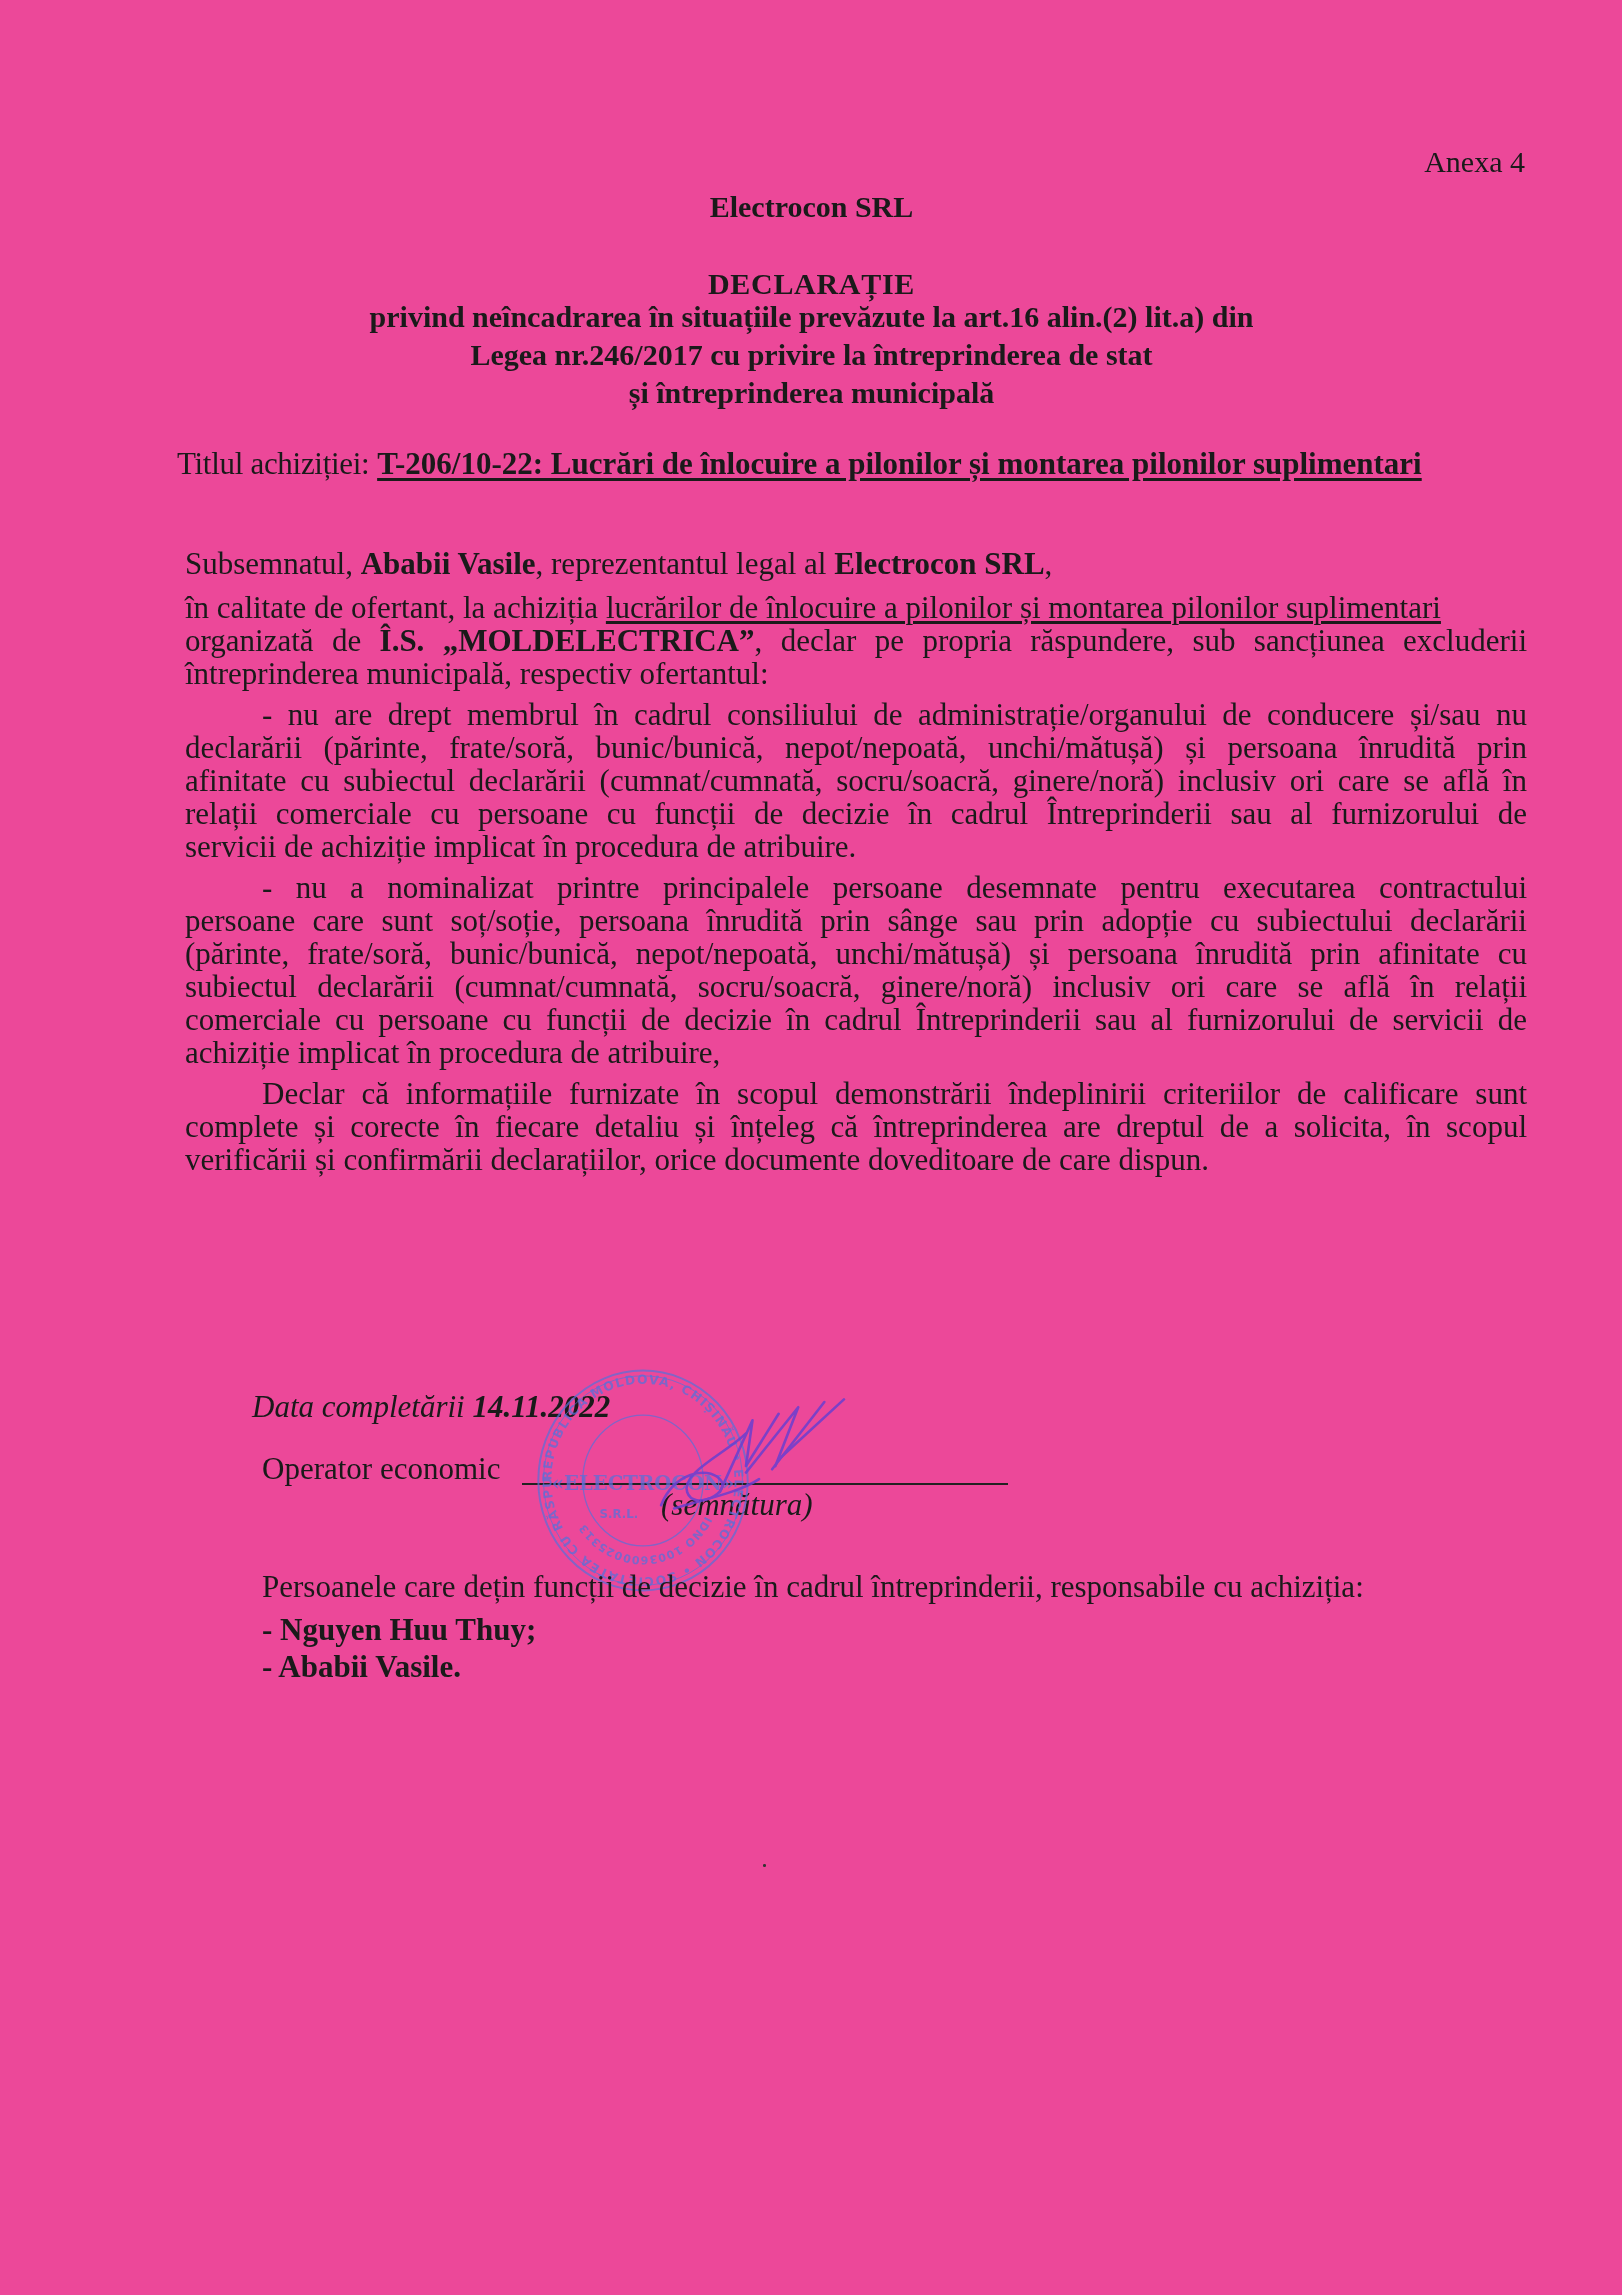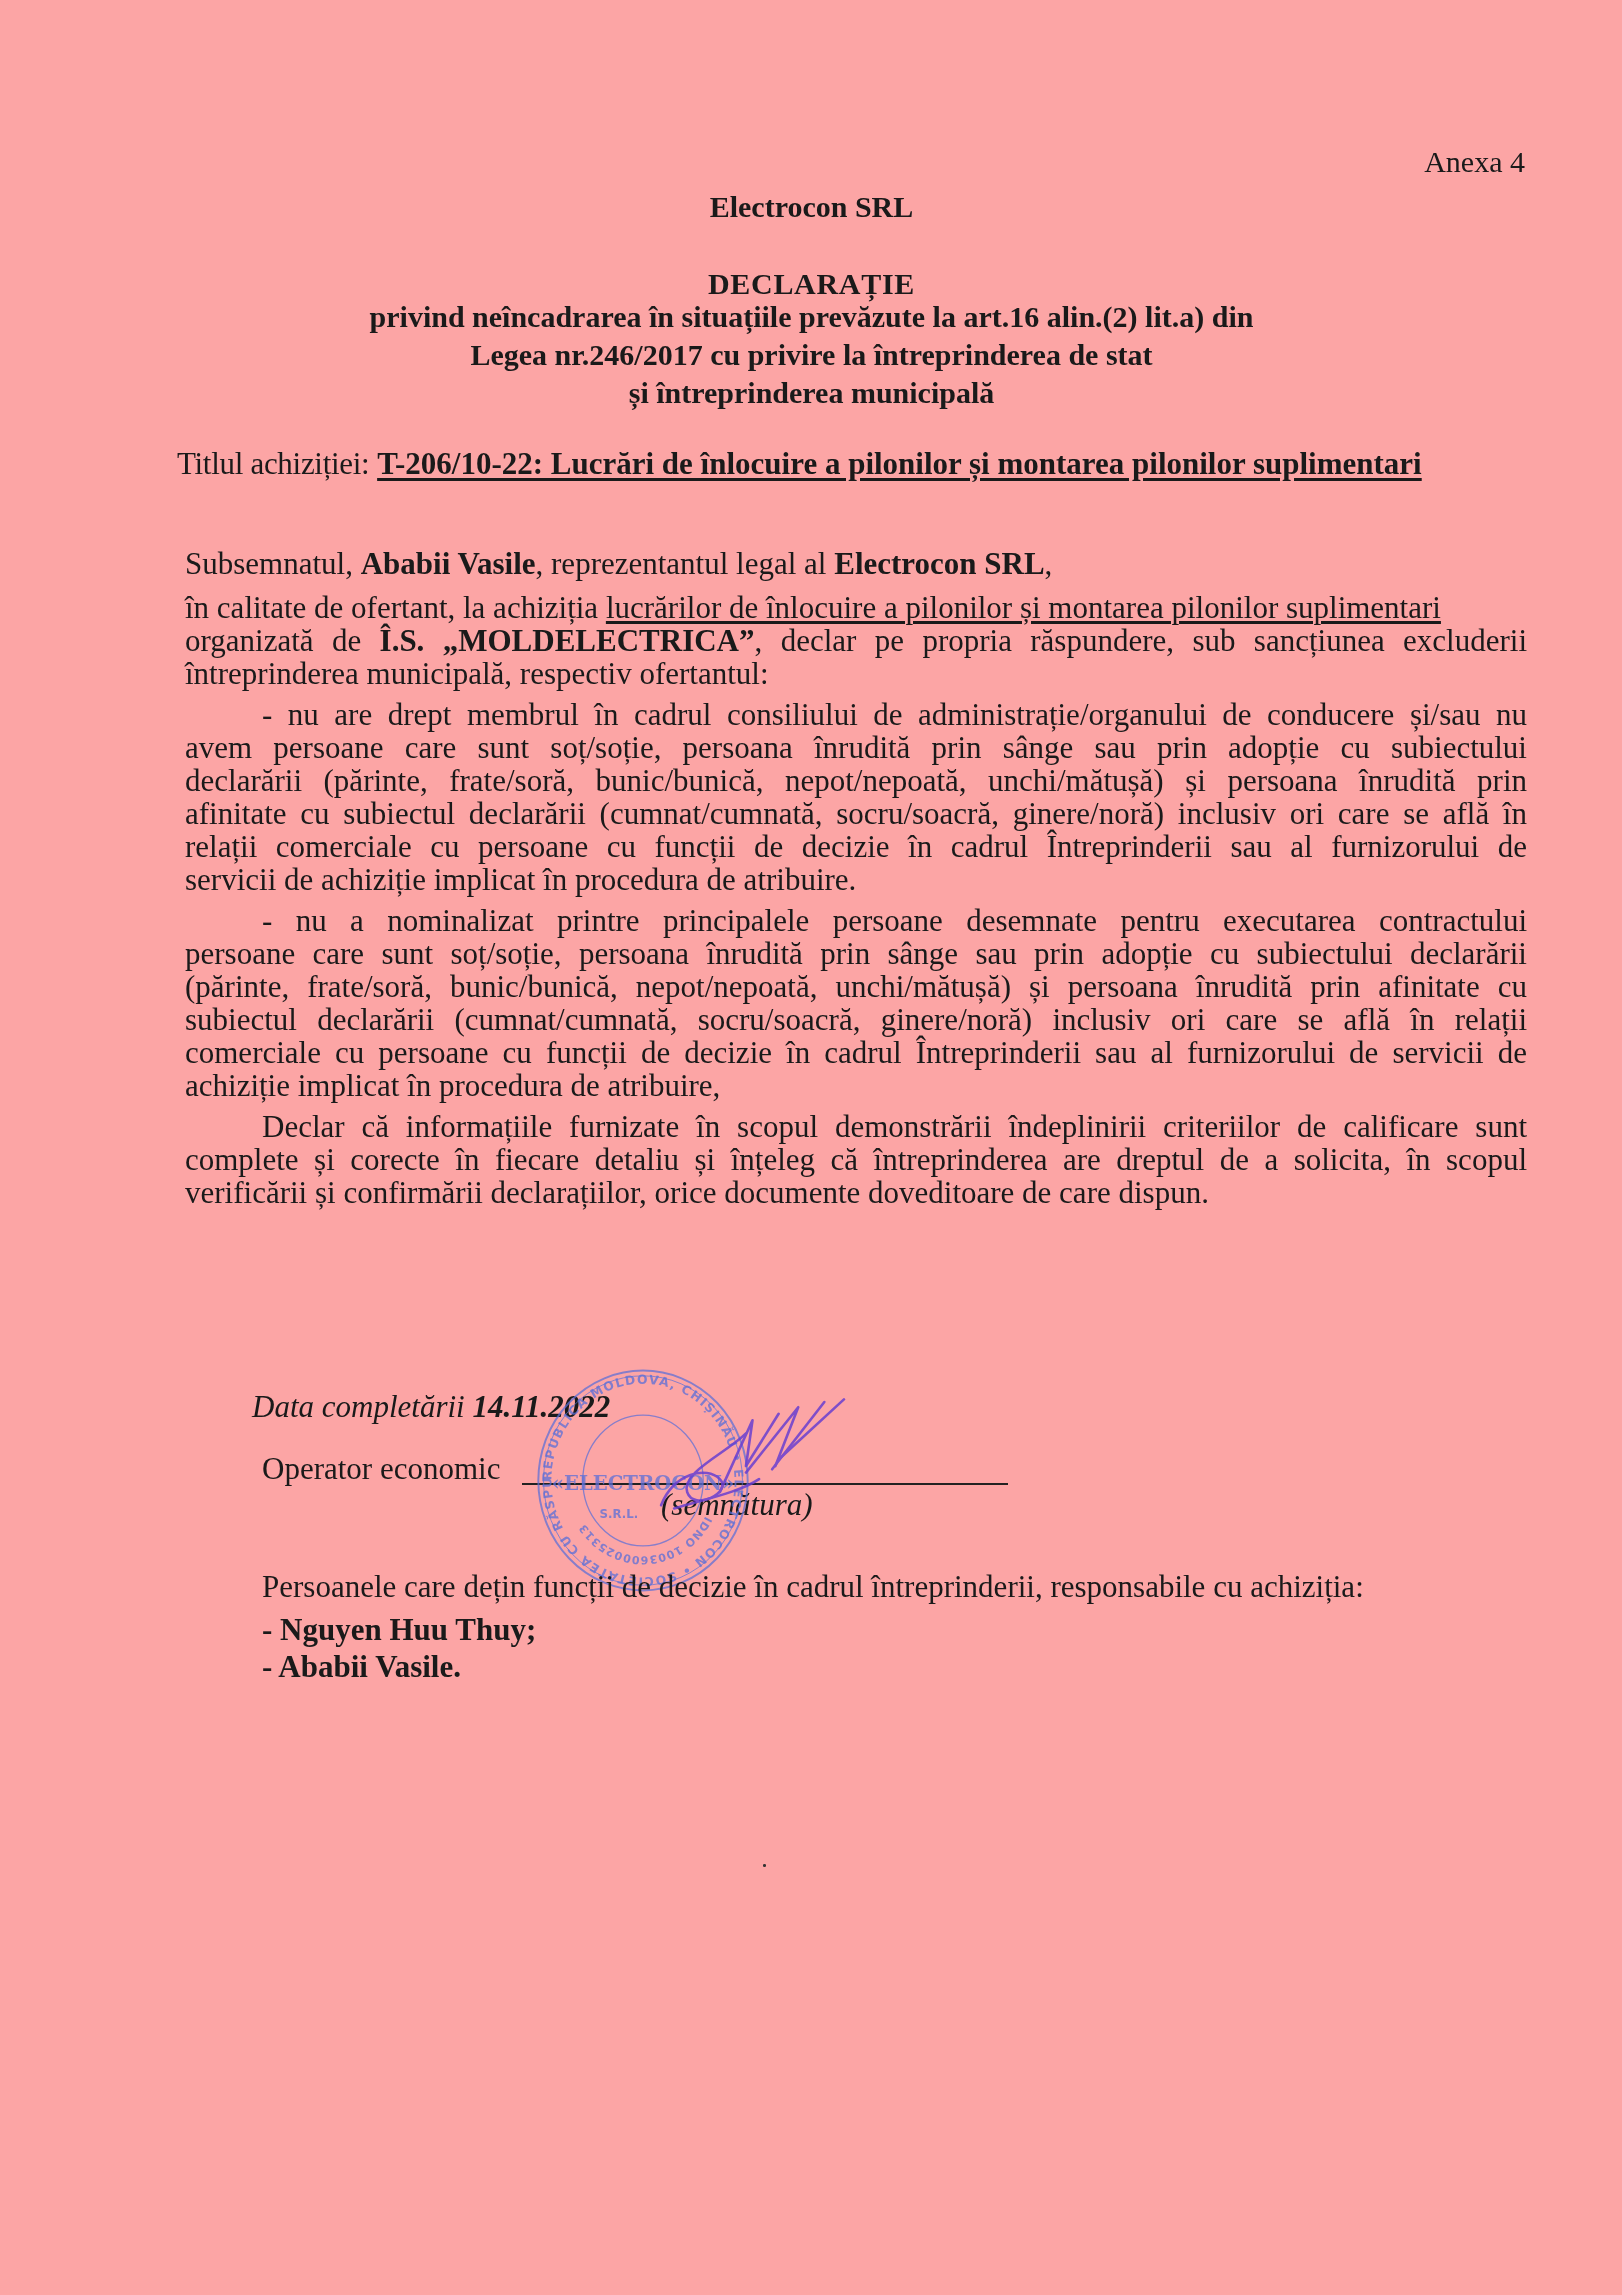--- a/index.html
+++ b/index.html
@@ -1,19 +1,19 @@
 <!DOCTYPE html>
 <html style="font-size:10.5px"><head>
   <meta charset="utf-8">
   <style>
     html, body { margin: 0; padding: 0; background: #ffffff; }
     body { width: 1623px; height: 2295px; position: relative; overflow: hidden; }
     .page {
       position: absolute; left: 0; top: 0; width: 1623px; height: 2295px;
-      background: #fca5a5;
+      background: #ec4899;
       font-family: "Liberation Serif", "DejaVu Serif", serif;
       color: #1a1a1a;
     }
     .annex {
       position: absolute; right: 98px; top: 145px;
       font-size: 30px;
     }
     .company {
       position: absolute; left: 0; width: 1623px; top: 190px; text-align: center;
       font-size: 30px; font-weight: bold;
@@ -105,21 +105,20 @@
     <p>
       <span class="line last"><span>Subsemnatul, </span><span class="b">Ababii Vasile</span><span>, reprezentantul legal al </span><span class="b">Electrocon SRL</span><span>,</span></span>
       <span class="gap" style="display:block;height:10.5px"></span>
       <span class="line last"><span>în calitate de ofertant, la achiziția </span><span class="u">lucrărilor de înlocuire a pilonilor și montarea pilonilor suplimentari</span></span>
       <span class="line"><span>organizată de </span><span class="b">Î.S. „MOLDELECTRICA”</span><span>, declar pe propria răspundere, sub sancțiunea excluderii</span></span>
       <span class="line last">întreprinderea municipală, respectiv ofertantul:</span>
     </p>
 
     <p>
       <span class="line indent">- nu are drept membrul în cadrul consiliului de administrație/organului de conducere și/sau nu</span>
-      <span class="line">avem persoane care sunt soț/soție, persoana înrudită prin sânge sau prin adopție cu subiectului</span>
       <span class="line">declarării (părinte, frate/soră, bunic/bunică, nepot/nepoată, unchi/mătușă) și persoana înrudită prin</span>
       <span class="line">afinitate cu subiectul declarării (cumnat/cumnată, socru/soacră, ginere/noră) inclusiv ori care se află în</span>
       <span class="line">relații comerciale cu persoane cu funcții de decizie în cadrul Întreprinderii sau al furnizorului de</span>
       <span class="line last">servicii de achiziție implicat în procedura de atribuire.</span>
     </p>
 
     <p>
       <span class="line indent">- nu a nominalizat printre principalele persoane desemnate pentru executarea contractului</span>
       <span class="line">persoane care sunt soț/soție, persoana înrudită prin sânge sau prin adopție cu subiectului declarării</span>
       <span class="line">(părinte, frate/soră, bunic/bunică, nepot/nepoată, unchi/mătușă) și persoana înrudită prin afinitate cu</span>

